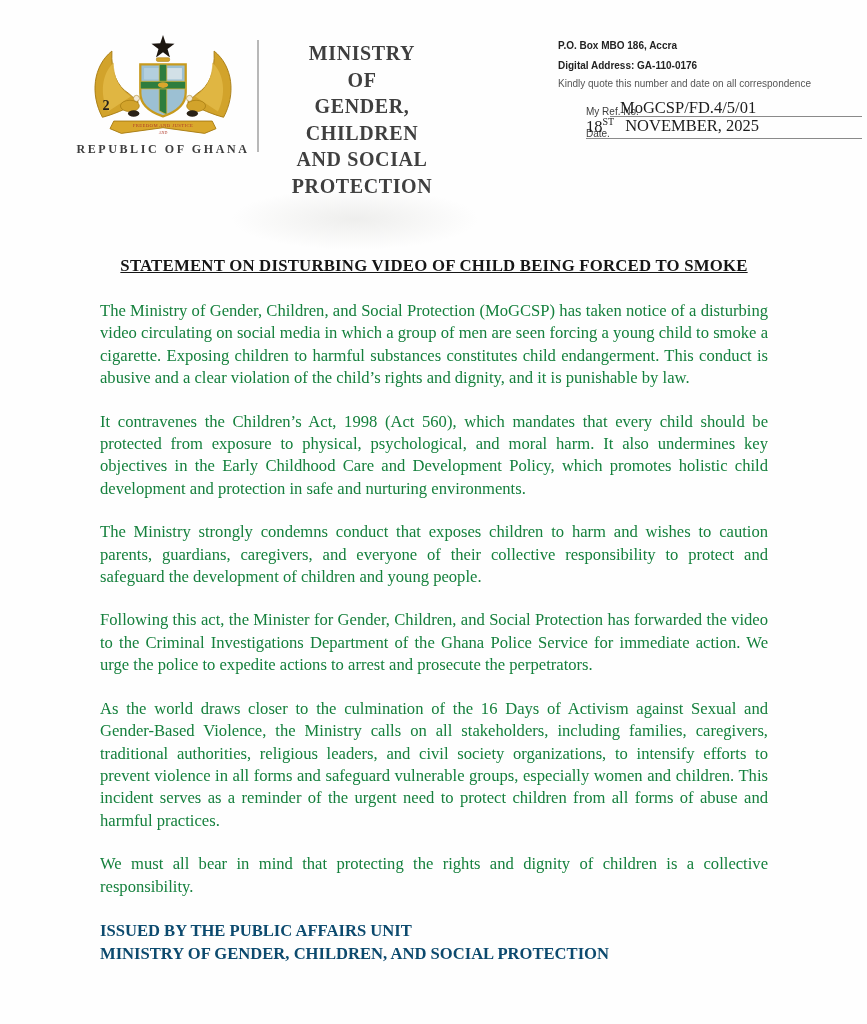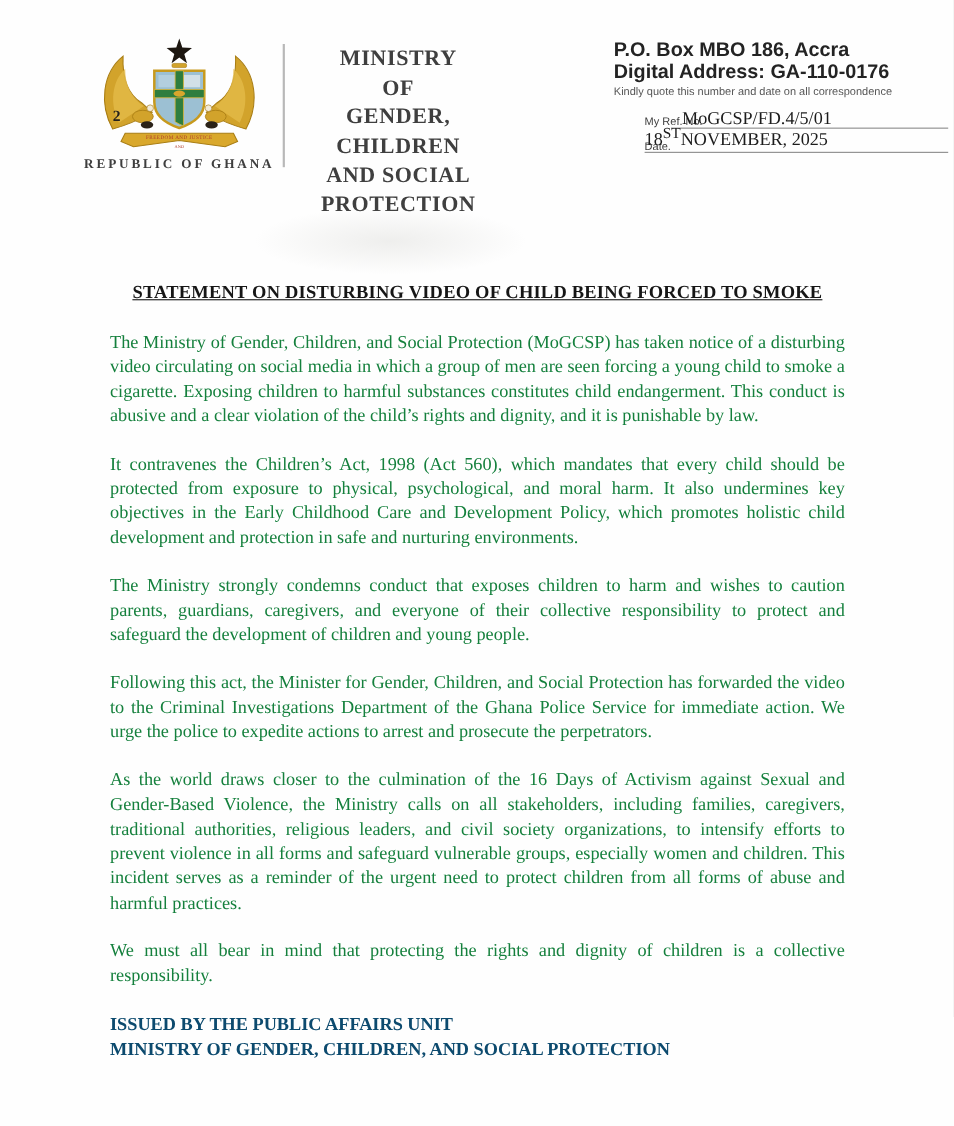--- a/index.html
+++ b/index.html
@@ -27,21 +27,21 @@
   .ministry{
     position:absolute;left:262px;top:40px;width:200px;
     text-align:center;
     font-size:20px;line-height:26.5px;font-weight:600;
     letter-spacing:0.6px;color:#3f3f3f;
   }
   .contact{
     position:absolute;left:558px;top:36px;width:304px;
     font-family:"Liberation Sans","DejaVu Sans",sans-serif;
   }
-  .contact-bold{font-size:18px;font-weight:bold;line-height:19.5px;color:#232323;}
+  .contact-bold{font-size:10px;font-weight:bold;line-height:19.5px;color:#232323;}
   .contact-note{font-size:10px;color:#555;margin-top:3px;margin-bottom:11px;}
   .ref-row{position:relative;width:100%;}
   .ref-row .line{
     position:absolute;bottom:0;right:0;border-bottom:1.6px solid #8a8a8a;
   }
   .ref-label{
     position:absolute;left:0;bottom:0;font-size:10px;color:#3c3c3c;padding-left:28px;
   }
   .row-myref{height:17px;}
   .row-yourref{height:21px;}
@@ -52,22 +52,22 @@
   .ref-value{
     position:absolute;bottom:-1px;left:62px;
     font-family:"Liberation Serif","DejaVu Serif",serif;
     font-size:16.5px;color:#1c1c1c;white-space:nowrap;
   }
   .date-value{
     position:absolute;bottom:3px;left:28px;
     font-family:"Liberation Serif","DejaVu Serif",serif;
     font-size:16.5px;color:#1c1c1c;white-space:nowrap;
   }
-  .date-value sup{font-size:14px;}
-  .date-rest{margin-left:0;}
+  .date-value sup{font-size:10px;}
+  .date-rest{margin-left:11px;}
   
   .watermark{
     position:absolute;left:230px;top:188px;width:250px;height:62px;
     background:radial-gradient(ellipse at center, rgba(175,175,168,0.20), rgba(175,175,168,0.0) 70%);
     pointer-events:none;
   }
   
   .doc-body{position:absolute;left:100px;top:256px;width:668px;}
   .doc-title{
     text-align:center;font-weight:bold;font-size:16.8px;

